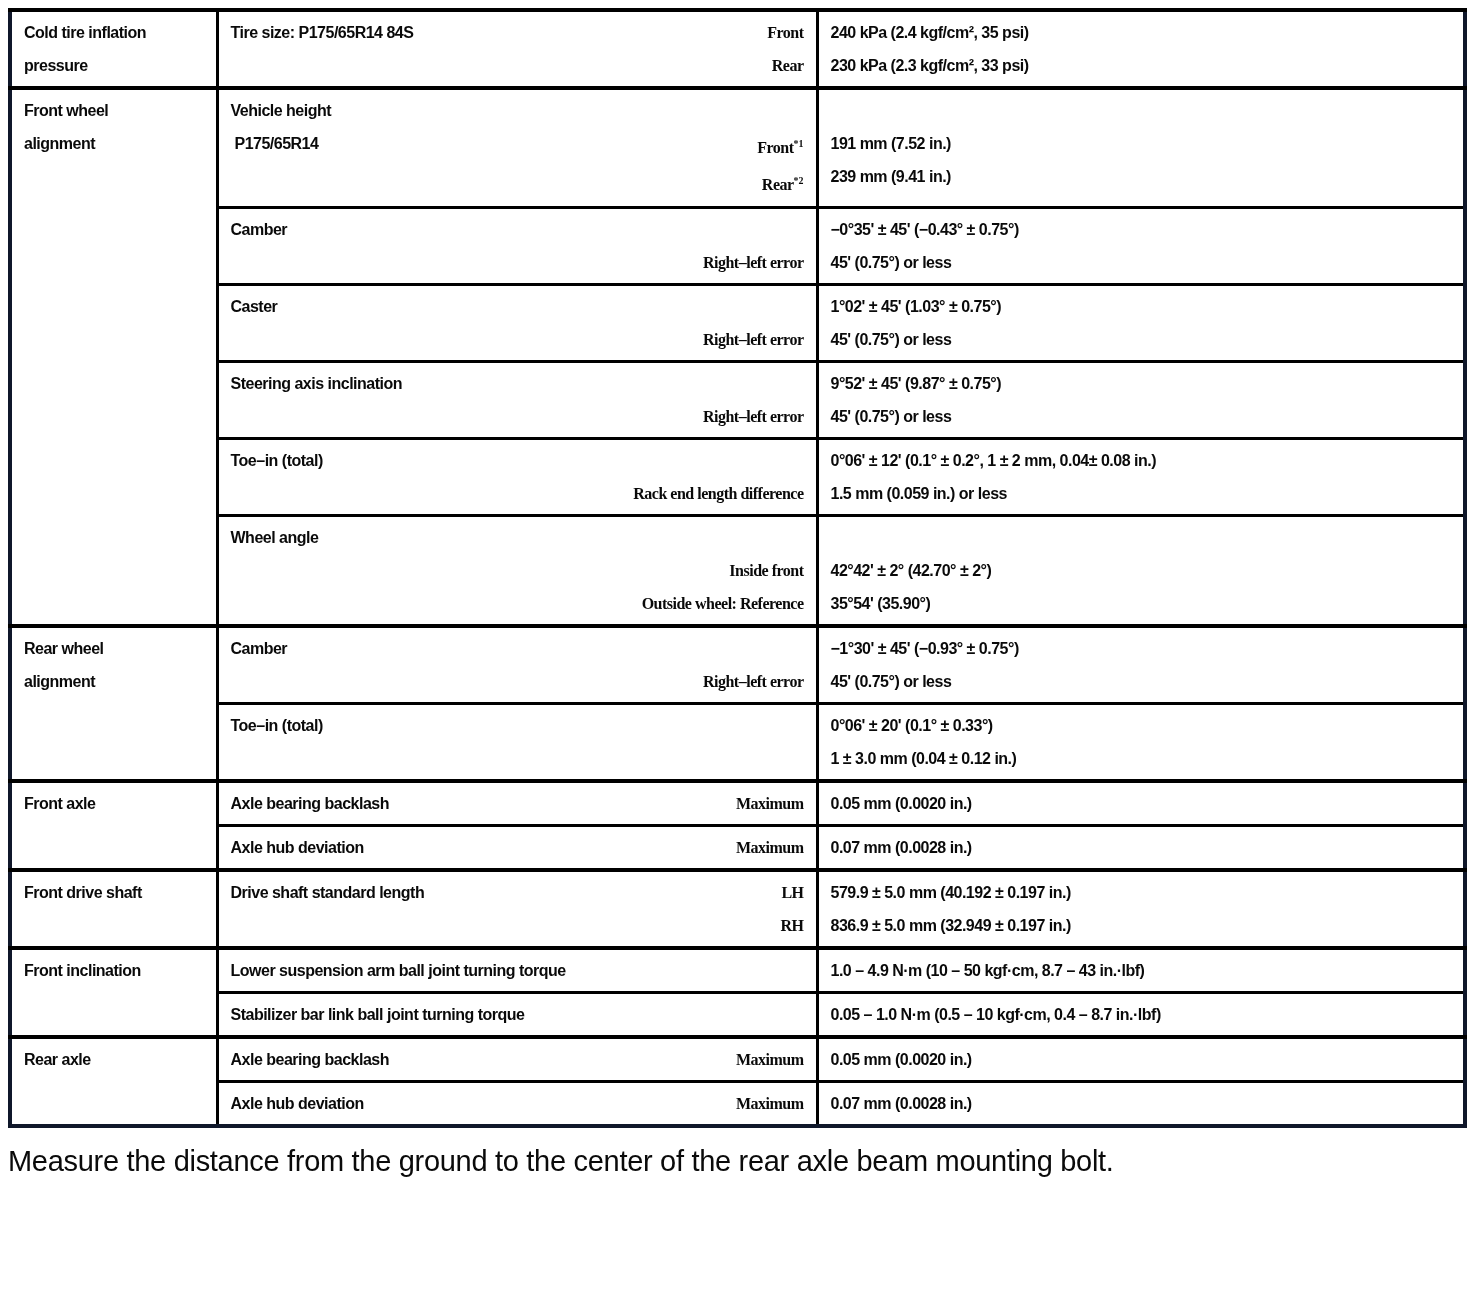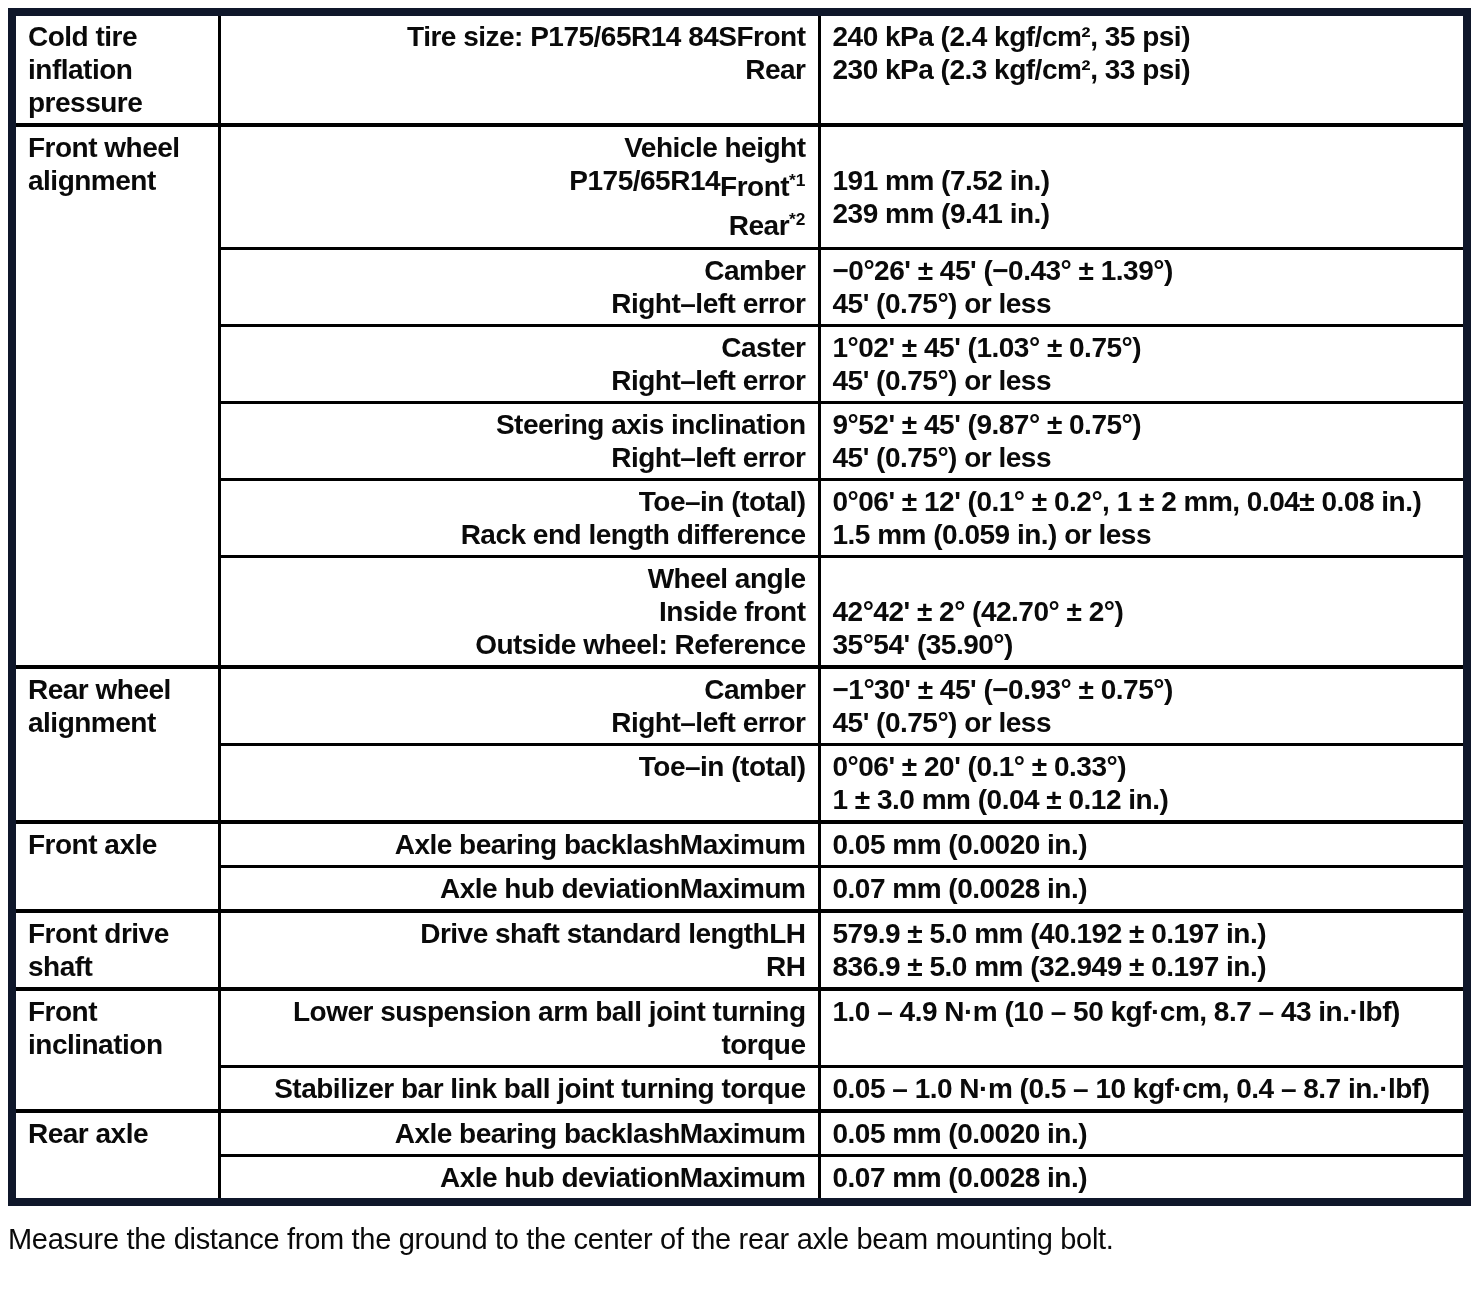--- a/index.html
+++ b/index.html
@@ -14,22 +14,22 @@
     box-sizing: border-box;
     padding: 8px 8px 20px 8px;
     background: #ffffff;
     color: #0a0a0a;
     font-family: "Liberation Sans", "DejaVu Sans", sans-serif;
   }
   table.spec-table {
     border-collapse: collapse;
     table-layout: fixed;
     width: 1455px;
-    border: 8px solid #0f172a;
-    font-size: 28px;
+    border: 4px solid #0f172a;
+    font-size: 16px;
     font-weight: 600;
     letter-spacing: -0.5px;
     line-height: 33px;
   }
   table.spec-table td {
     border: 3px solid #000;
     vertical-align: top;
     padding: 4px 12px;
     overflow: hidden;
   }
@@ -45,26 +45,26 @@
   td.item { padding-right: 10px; }
   td.val  { padding-left: 14px; }
   .iline {
     display: flex;
     justify-content: space-between;
     min-height: 33px;
   }
   .iline .l {
     white-space: pre-wrap;
     flex: 1 1 auto;
-    text-align: right;
   }
   .iline .r {
     text-align: right;
     white-space: nowrap;
     flex: 0 0 auto;
+    font-family: Liberation Serif, serif;
   }
   .iline .r sup {
     font-size: 0.62em;
     letter-spacing: 0;
   }
   .vline {
     min-height: 33px;
     white-space: nowrap;
   }
   .footnotes {
@@ -135,21 +135,21 @@
             <div class="iline">
               <span class="l">Camber</span>
               <span class="r"></span>
             </div>
             <div class="iline">
               <span class="l"></span>
               <span class="r">Right–left error</span>
             </div>
           </td>
           <td class="val">
-            <div class="vline">−0°26' ± 45' (−0.43° ± 1.39°)</div>
+            <div class="vline">−0°35' ± 45' (−0.43° ± 0.75°)</div>
             <div class="vline">45' (0.75°) or less</div>
           </td>
         </tr>
         <tr>
           <td class="item">
             <div class="iline">
               <span class="l">Caster</span>
               <span class="r"></span>
             </div>
             <div class="iline">

